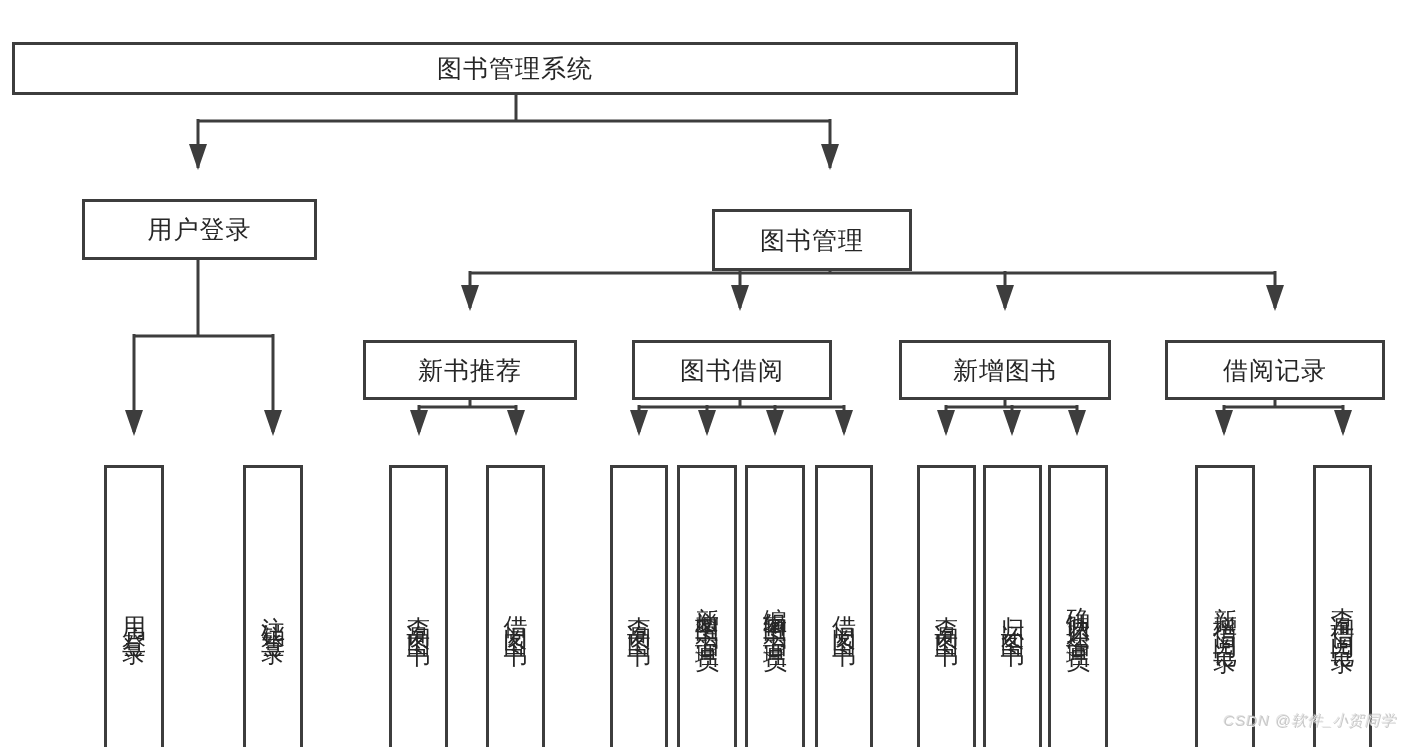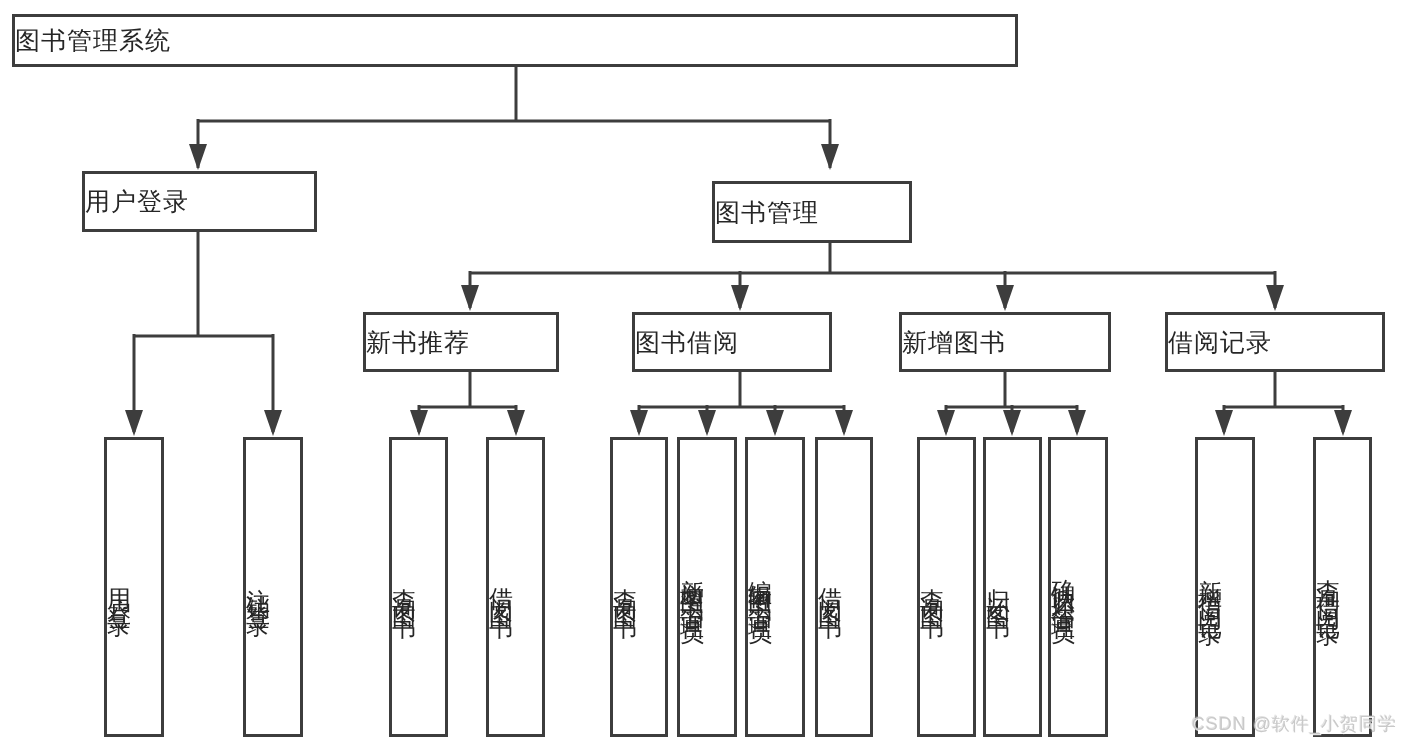--- a/index.html
+++ b/index.html
@@ -35,47 +35,49 @@
   .connectors polygon {
     fill: var(--line);
     stroke: none;
   }
   .node {
     position: absolute;
     border: 3px solid var(--line);
     background: var(--background);
     display: flex;
     align-items: center;
-    justify-content: flex-start;
+    justify-content: center;
     color: var(--text);
+    margin-top: 28px;
   }
   .node.h .lbl {
     font-size: 25px;
     letter-spacing: 1px;
     white-space: nowrap;
   }
   .node.v .lbl {
     writing-mode: vertical-rl;
     text-orientation: mixed;
     font-size: 24px;
     letter-spacing: 9px;
     line-height: 1;
   }
   .node.v .lbl.tight {
     letter-spacing: 6px;
   }
   .watermark {
     position: absolute;
     right: 8px;
     top: 712px;
-    font-size: 18px;
+    font-size: 15px;
     letter-spacing: 1px;
     color: var(--watermark);
     text-shadow: 1px 1px 0 rgba(255,255,255,0.9), -1px -1px 0 rgba(176,176,176,0.35);
     white-space: nowrap;
+    font-style: italic;
   }
 </style>
 </head>
 <body>
 
 <div class="canvas">
 
   <svg class="connectors" viewBox="0 0 1405 747" xmlns="http://www.w3.org/2000/svg">
 
     <line x1="516" y1="67" x2="516" y2="121"></line>
@@ -142,21 +144,21 @@
     <span class="lbl">图书管理系统</span>
   </div>
 
   <div class="node h" style="left:82px;top:171px;width:235px;height:61px">
     <span class="lbl">用户登录</span>
   </div>
   <div class="node h" style="left:712px;top:181px;width:200px;height:62px">
     <span class="lbl">图书管理</span>
   </div>
 
-  <div class="node h" style="left:363px;top:312px;width:196px;height:60px">
+  <div class="node h" style="left:363px;top:312px;width:214px;height:60px">
     <span class="lbl">新书推荐</span>
   </div>
   <div class="node h" style="left:632px;top:312px;width:200px;height:60px">
     <span class="lbl">图书借阅</span>
   </div>
   <div class="node h" style="left:899px;top:312px;width:212px;height:60px">
     <span class="lbl">新增图书</span>
   </div>
   <div class="node h" style="left:1165px;top:312px;width:220px;height:60px">
     <span class="lbl">借阅记录</span>

